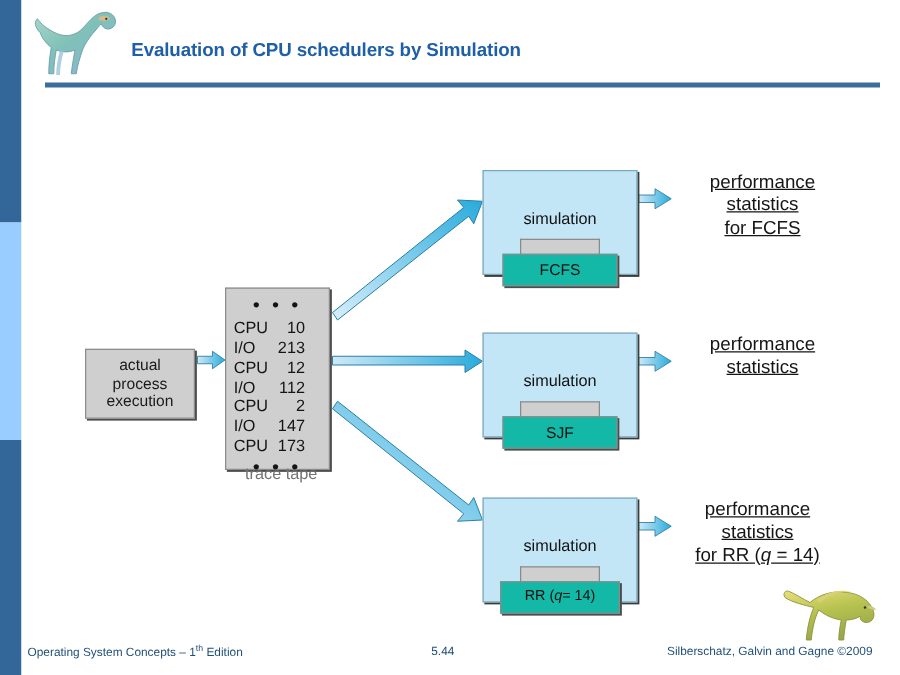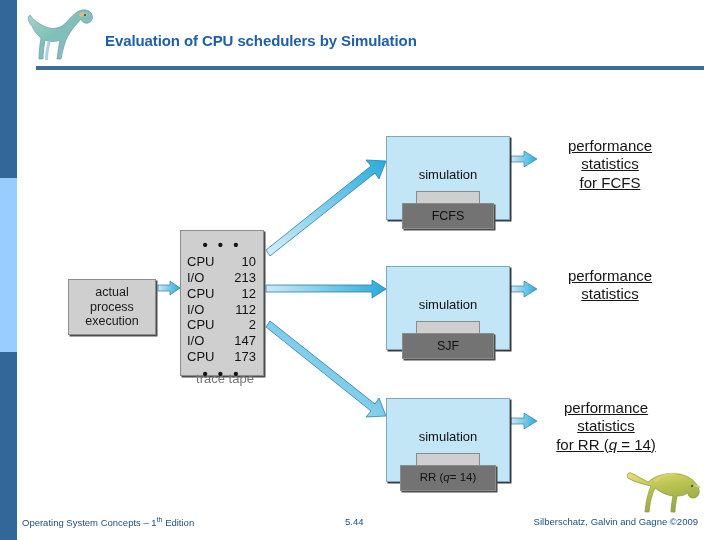--- a/index.html
+++ b/index.html
@@ -97,21 +97,21 @@
     text-align: center;
     letter-spacing: 3px;
     font-size: 15px;
     font-weight: bold;
     line-height: 1;
     padding: 1px 0 2px;
   }
   .tape-row {
     display: flex;
     justify-content: space-between;
-    padding: 0 7px 0 6px;
+    padding: 0 19px 0 6px;
     font-family: "Liberation Sans", sans-serif;
   }
   .tape-row .op { text-align: left; }
   .tape-row .val { text-align: right; }
 
   .tape-caption {
     position: absolute;
     left: 170px; top: 276px;
     width: 110px;
     text-align: center;
@@ -148,21 +148,21 @@
     width: 64px; height: 13px;
     background: #cfcfcf;
     border: 1px solid #8b8b8b;
     border-bottom: none;
     box-sizing: border-box;
   }
   .plaque-bot {
     position: absolute;
     left: 0; top: 12px;
     width: 92px; height: 26px;
-    background: #737373;
+    background: #14b8a6;
     border: 1px solid #8b8b8b;
     box-sizing: border-box;
     display: flex; align-items: center; justify-content: center;
     font-size: 12.5px;
     color: #111;
     box-shadow: 1.5px 1.5px 0 #4d4d4d;
   }
   .plaque-bot.wide { width: 96px; left: -2px; font-size: 11.5px; }
   .plaque-bot i { font-style: italic; }
 

